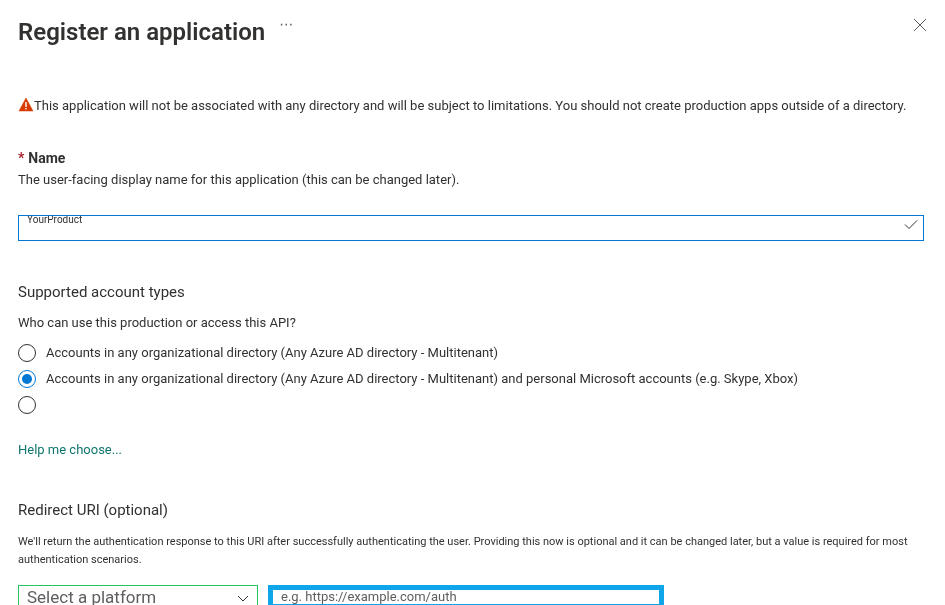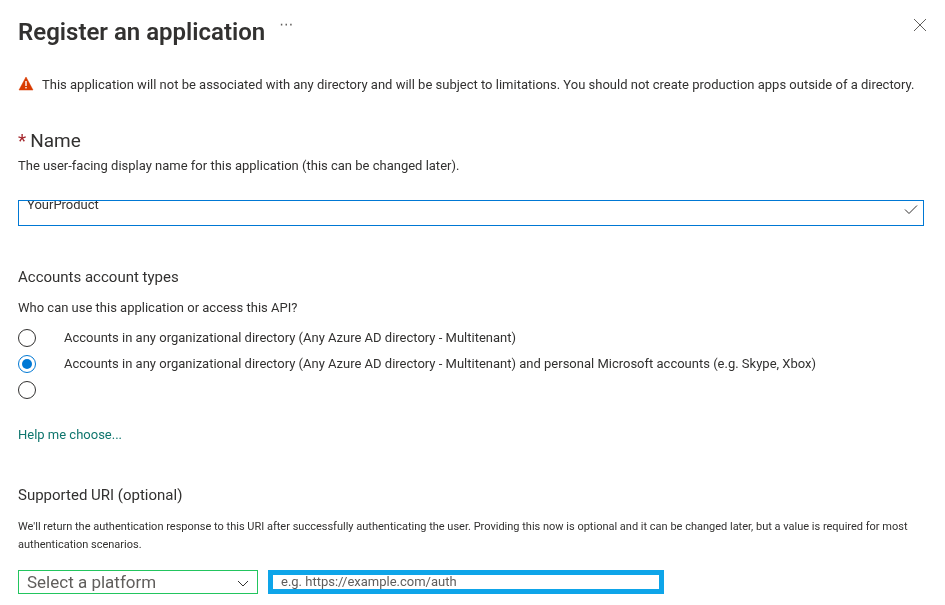--- a/index.html
+++ b/index.html
@@ -9,21 +9,21 @@
       color: #323130;
       background: #fff;
       width: 945px;
       height: 605px;
       padding: 18px 18px 18px 18px;
       position: relative;
     }
     .header {
       display: flex;
       align-items: flex-start;
-      margin-bottom: 29px;
+      margin-bottom: 50px;
     }
     .page-title {
       font-size: 24px;
       font-weight: 600;
       color: #323130;
     }
     .ellipsis {
       margin-left: 14px;
       color: #605e5c;
       font-size: 14px;
@@ -32,57 +32,58 @@
     }
     .close-btn {
       position: absolute;
       top: 18px;
       right: 18px;
       cursor: pointer;
       color: #605e5c;
     }
     .warning-banner {
       display: flex;
-      gap: 8px;
+      gap: 0;
       align-items: flex-start;
       margin-bottom: 34px;
     }
     .warning-icon {
       flex-shrink: 0;
       margin-top: 1px;
     }
     .warning-text {
       color: #323130;
       font-size: 13px;
       line-height: 19px;
     }
     .section-label {
-      font-size: 19px;
+      font-size: 14px;
       color: #323130;
       margin-bottom: 6px;
+      font-weight: bold;
     }
     .required-star {
       color: #a4262c;
       margin-right: 4px;
     }
     .field-hint {
       font-size: 13px;
       color: #323130;
       margin-bottom: 24px;
     }
     .name-input-wrap {
       position: relative;
       width: 906px;
       margin-bottom: 42px;
     }
     .name-input {
       width: 100%;
       border: 1px solid #0078d4;
       padding: 4px 28px 20px 8px;
-      font-size: 13px;
+      font-size: 10px;
       font-family: inherit;
       color: #323130;
       outline: none;
       height: 24px;
     }
     .check-icon {
       position: absolute;
       right: 6px;
       top: 50%;
       transform: translateY(-50%);
@@ -94,21 +95,21 @@
       margin-bottom: 14px;
     }
     .subheading {
       font-size: 13px;
       color: #323130;
       margin-bottom: 14px;
     }
     .radio-row {
       display: flex;
       align-items: center;
-      gap: 28px;
+      gap: 10px;
       margin-bottom: 8px;
       cursor: pointer;
     }
     .radio-circle {
       width: 18px;
       height: 18px;
       border: 1px solid #323130;
       border-radius: 50%;
       flex-shrink: 0;
       position: relative;
@@ -212,38 +213,38 @@
 <div class="field-hint">The user-facing display name for this application (this can be changed later).</div>
 <div class="name-input-wrap">
   <input class="name-input" type="text" value="YourProduct" style="">
   <span class="check-icon">
     <svg width="14" height="11" viewBox="0 0 14 11">
         <path d="M1 5 L5 9 L13 1" stroke="#323130" stroke-width="1" fill="none"></path>
       </svg>
   </span>
 </div>
 
-<div class="section-heading">Accounts account types</div>
-<div class="subheading">Who can use this application or access this API?</div>
+<div class="section-heading">Supported account types</div>
+<div class="subheading">Who can use this production or access this API?</div>
 
 <div class="radio-row">
   <div class="radio-circle"></div>
   <div class="radio-label">Accounts in any organizational directory (Any Azure AD directory - Multitenant)</div>
 </div>
 <div class="radio-row">
   <div class="radio-circle selected"></div>
   <div class="radio-label">Accounts in any organizational directory (Any Azure AD directory - Multitenant) and personal Microsoft accounts (e.g. Skype, Xbox)</div>
 </div>
 <div class="radio-row">
   <div class="radio-circle"></div>
 </div>
 
 <a class="link">Help me choose...</a>
 
-<div class="section-heading">Supported URI (optional)</div>
+<div class="section-heading">Redirect URI (optional)</div>
 <div class="redirect-desc">We'll return the authentication response to this URI after successfully authenticating the user. Providing this now is optional and it can be changed later, but a value is required for most authentication scenarios.</div>
 
 <div class="redirect-row">
   <div class="platform-select">
     <span>Select a platform</span>
     <span class="chevron-down">
       <svg width="12" height="8" viewBox="0 0 12 8">
           <path d="M1 1 L6 6 L11 1" stroke="#323130" stroke-width="1" fill="none"></path>
         </svg>
     </span>

